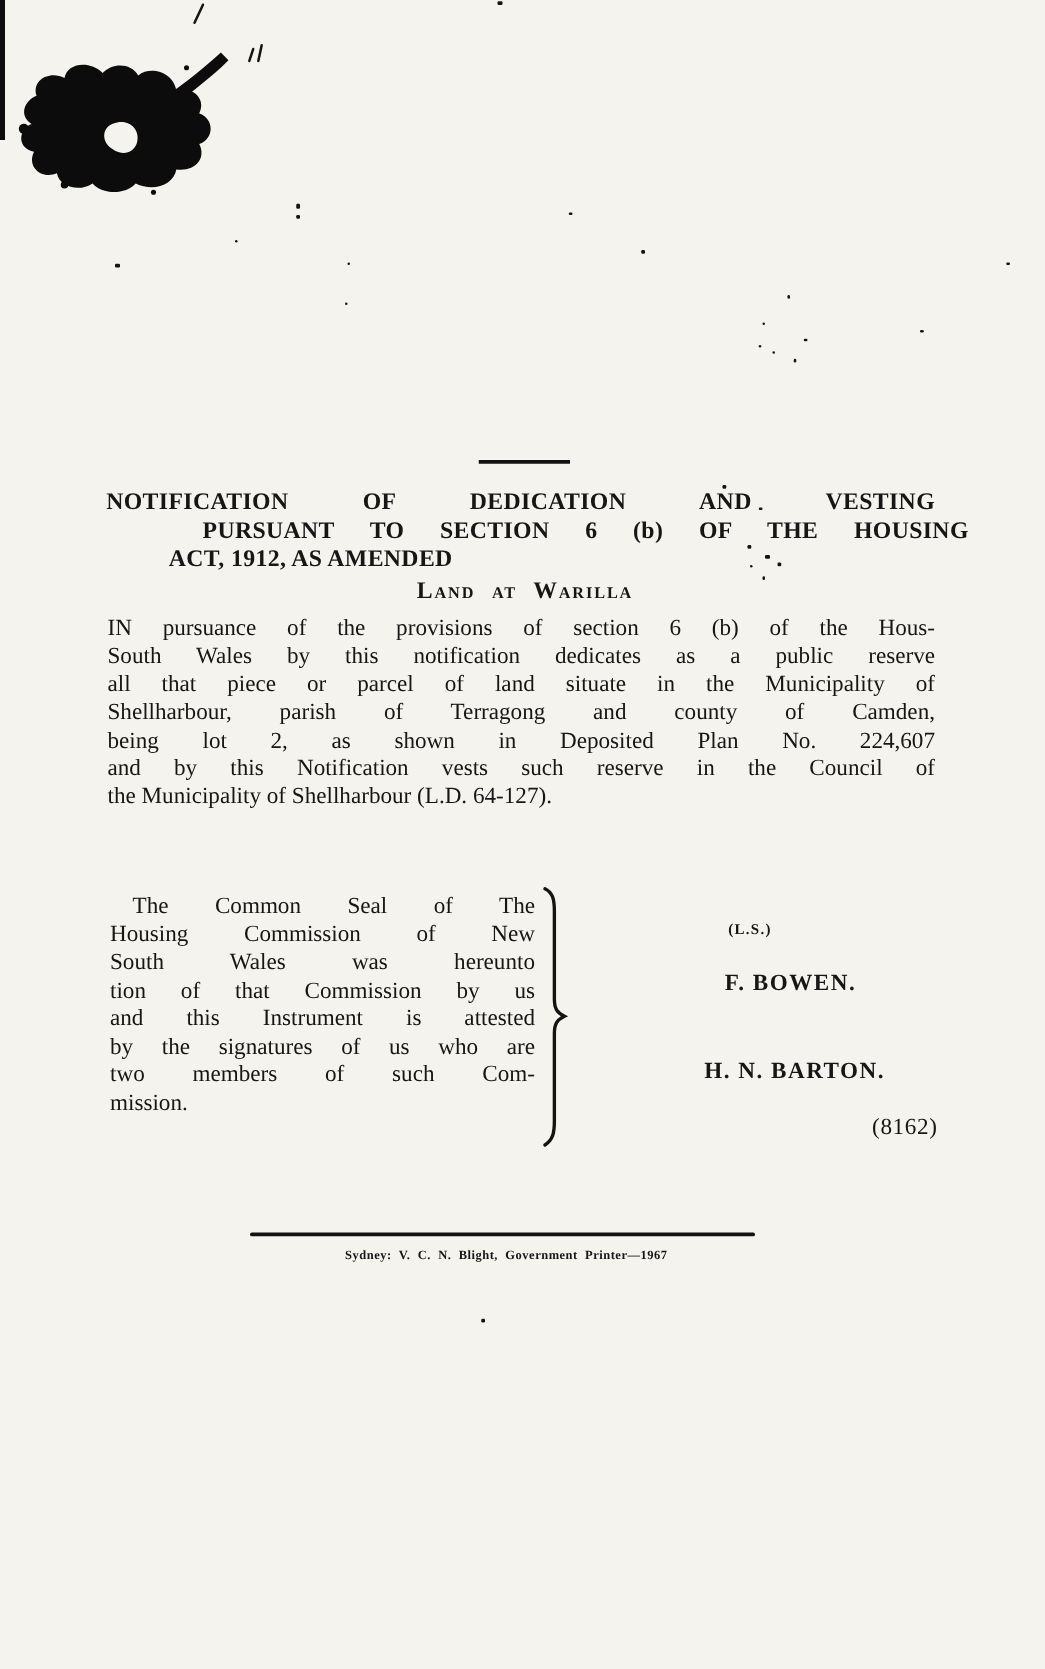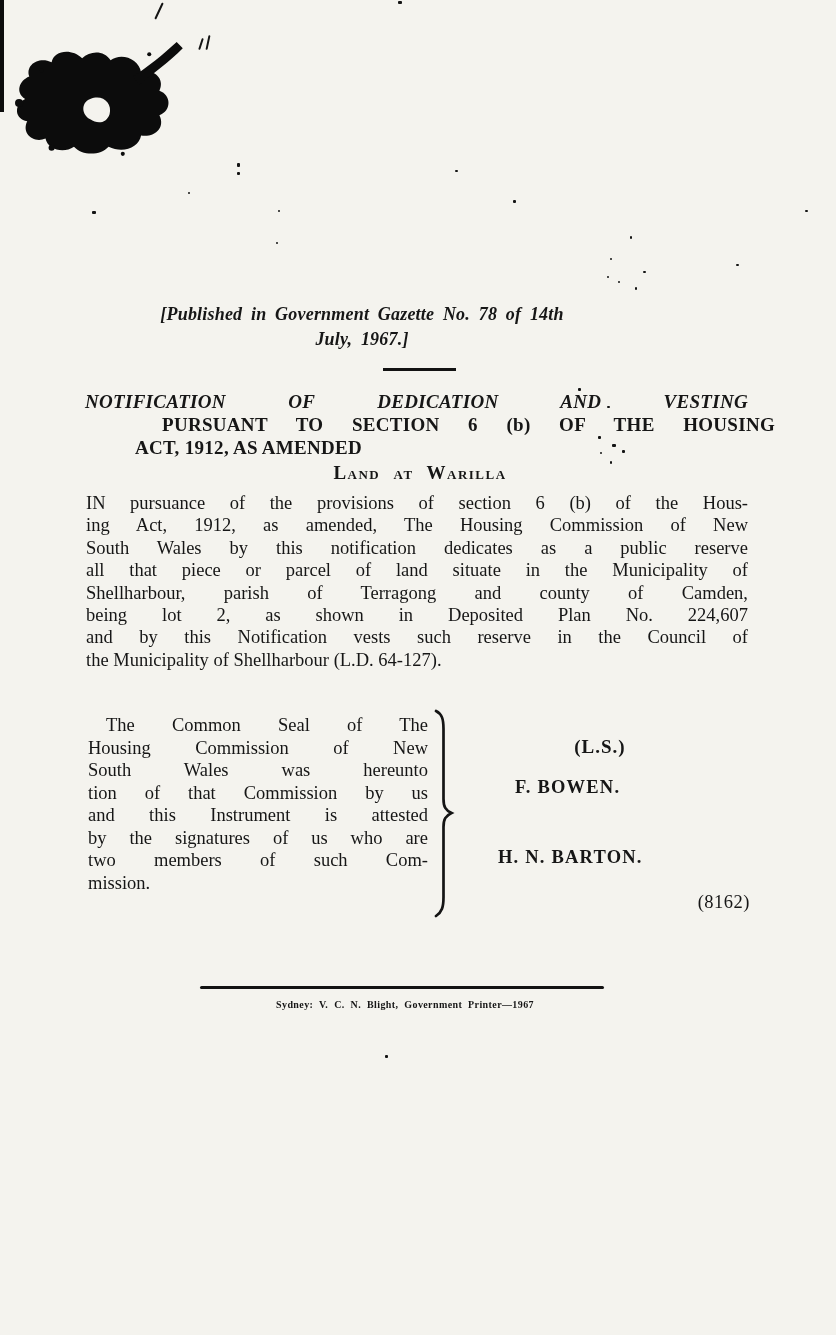--- a/index.html
+++ b/index.html
@@ -38,21 +38,21 @@
     width: 73px; height: 3px; background: #121212;
   }
 
   
   .h-line {
     position: absolute;
     font-weight: 700; font-size: 19px; line-height: 22px;
     letter-spacing: 0.3px; white-space: nowrap;
   }
   .h-line.just { white-space: normal; text-align: justify; text-align-last: justify; }
-  .h-l1 { left: 85px;  top: 391px; width: 663px; font-style: italic; }
+  .h-l1 { left: 85px;  top: 391px; width: 663px; }
   .h-l2 { left: 135px; top: 414px; width: 613px; margin-left: 27px; }
   .h-l3 { left: 135px; top: 437px; width: 420px; }
 
   .subheading {
     position: absolute; left: 170px; top: 462px; width: 500px;
     text-align: center;
     font-variant: small-caps; font-weight: 600;
     font-size: 19px; letter-spacing: 1.5px; word-spacing: 7px;
   }
 
@@ -73,25 +73,25 @@
   .seal-par {
     position: absolute; left: 88px; top: 714px; width: 340px;
     font-size: 18.5px; line-height: 22.5px;
   }
   .seal-par .indent { text-indent: 18px; }
 
   .brace-svg { position: absolute; left: 430px; top: 708px; }
 
   .ls-mark {
     position: absolute; left: 555px; top: 736px; width: 90px;
-    font-size: 19px; letter-spacing: 1px; text-align: center; font-weight: 600;
+    font-size: 12px; letter-spacing: 1px; text-align: center; font-weight: 600;
   }
   .sig-name {
     position: absolute; font-size: 18.5px; font-weight: 600;
-    letter-spacing: 1.2px; text-align: left; white-space: nowrap;
+    letter-spacing: 1.2px; text-align: right; white-space: nowrap;
   }
   .sig-1 { left: 515px; top: 777px; width: 170px; }
   .sig-2 { left: 498px; top: 821px; width: 210px; margin-top: 26px; }
   .item-number {
     position: absolute; left: 650px; top: 892px; width: 100px;
     font-size: 18.5px; text-align: right; letter-spacing: 0.5px;
   }
 
   
   .footer-rule {
@@ -148,36 +148,31 @@
   <div class="speck" style="left:805px; top:210px; width:3px; height:2px;"></div>
   <div class="speck" style="left:578px; top:388px; width:3px; height:3px;"></div>
   <div class="speck" style="left:607px; top:406px; width:3px; height:2px;"></div>
   <div class="speck" style="left:598px; top:436px; width:3px; height:3px;"></div>
   <div class="speck" style="left:612px; top:444px; width:4px; height:3px;"></div>
   <div class="speck" style="left:622px; top:450px; width:3px; height:3px;"></div>
   <div class="speck" style="left:600px; top:452px; width:2px; height:2px;"></div>
   <div class="speck" style="left:610px; top:461px; width:2px; height:3px;"></div>
   <div class="speck" style="left:385px; top:1055px; width:3px; height:3px;"></div>
 
-  <div class="published">
-    <div>[Published in Government Gazette No. 78 of 14th</div>
-    <div>July, 1967.]</div>
-  </div>
 
   <div class="rule-short"></div>
 
   <div class="h-line h-l1 just">NOTIFICATION OF DEDICATION AND VESTING</div>
   <div class="h-line h-l2 just">PURSUANT TO SECTION 6 (b) OF THE HOUSING</div>
   <div class="h-line h-l3">ACT, 1912, AS AMENDED</div>
 
   <div class="subheading">Land at Warilla</div>
 
   <div class="body-par">
     <div class="jline">IN pursuance of the provisions of section 6 (b) of the Hous-</div>
-    <div class="jline">ing Act, 1912, as amended, The Housing Commission of New</div>
     <div class="jline">South Wales by this notification dedicates as a public reserve</div>
     <div class="jline">all that piece or parcel of land situate in the Municipality of</div>
     <div class="jline">Shellharbour, parish of Terragong and county of Camden,</div>
     <div class="jline">being lot 2, as shown in Deposited Plan No. 224,607</div>
     <div class="jline">and by this Notification vests such reserve in the Council of</div>
     <div class="lline">the Municipality of Shellharbour (L.D. 64-127).</div>
   </div>
 
 
   <div class="seal-par">

